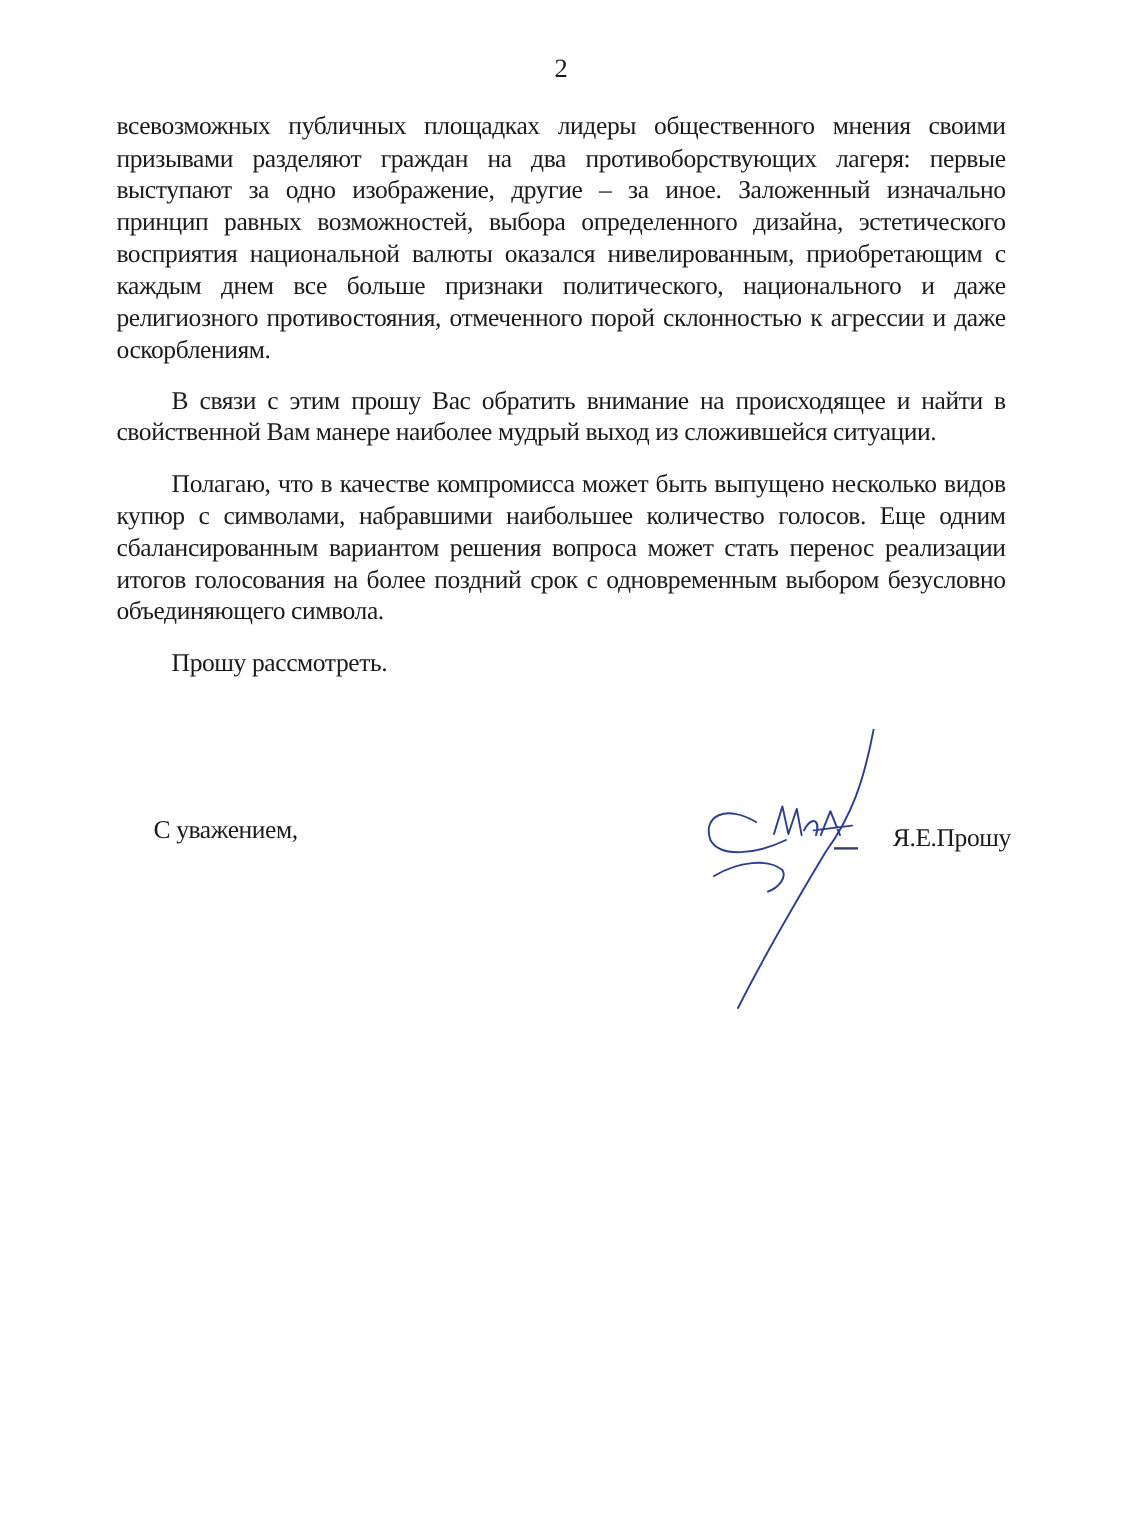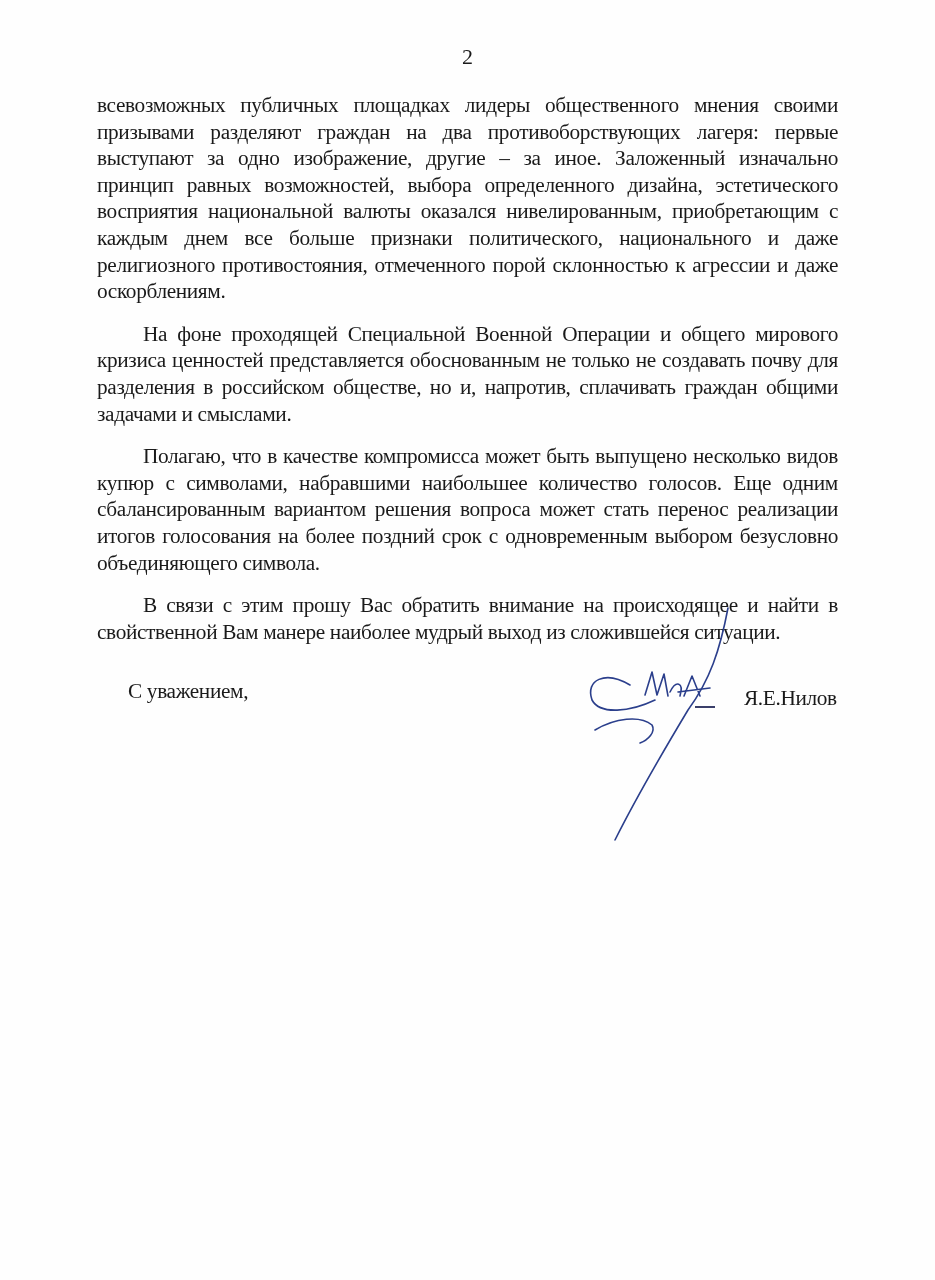--- a/index.html
+++ b/index.html
@@ -36,31 +36,31 @@
   }
 </style>
 </head>
 <body>
 
 <div class="page">
   <div class="page-number">2</div>
 
   <div class="body-text">
     <p class="para">всевозможных публичных площадках лидеры общественного мнения своими призывами разделяют граждан на два противоборствующих лагеря: первые выступают за одно изображение, другие – за иное. Заложенный изначально принцип равных возможностей, выбора определенного дизайна, эстетического восприятия национальной валюты оказался нивелированным, приобретающим с каждым днем все больше признаки политического, национального и даже религиозного противостояния, отмеченного порой склонностью к агрессии и даже оскорблениям.</p>
-    <p class="para indent">На фоне проходящей Специальной Военной Операции и общего мирового кризиса ценностей представляется обоснованным не только не создавать почву для разделения в российском обществе, но и, напротив, сплачивать граждан общими задачами и смыслами.</p>
+    <p class="para indent">В связи с этим прошу Вас обратить внимание на происходящее и найти в свойственной Вам манере наиболее мудрый выход из сложившейся ситуации.</p>
     <p class="para indent">Полагаю, что в качестве компромисса может быть выпущено несколько видов купюр с символами, набравшими наибольшее количество голосов. Еще одним сбалансированным вариантом решения вопроса может стать перенос реализации итогов голосования на более поздний срок с одновременным выбором безусловно объединяющего символа.</p>
-    <p class="para indent">В связи с этим прошу Вас обратить внимание на происходящее и найти в свойственной Вам манере наиболее мудрый выход из сложившейся ситуации.</p>
+    <p class="para indent">Прошу рассмотреть.</p>
   </div>
 
   <div class="closing">С уважением,</div>
 
   <svg class="signature" viewBox="0 0 180 250">
     <g fill="none" stroke="#2b3f8c" stroke-width="1.6" stroke-linecap="round" stroke-linejoin="round">
       <path d="M168 8 C160 50 150 80 128 110 C110 140 80 190 55 240"></path>
       <path d="M70 85 C45 70 25 80 32 100 C40 115 70 112 95 100"></path>
       <path d="M85 95 L92 72 L97 95 L104 74 L108 96 M110 92 C116 80 124 82 120 96 M124 96 L132 76 L140 96 M118 92 L150 88"></path>
       <path d="M35 130 C55 118 80 115 92 125 C96 132 88 140 80 143"></path>
     </g>
   </svg>
   <div class="dash"></div>
 
-  <div class="signer">Я.Е.Нилов</div>
+  <div class="signer">Я.Е.Прошу</div>
 </div>
 
 </body></html>

